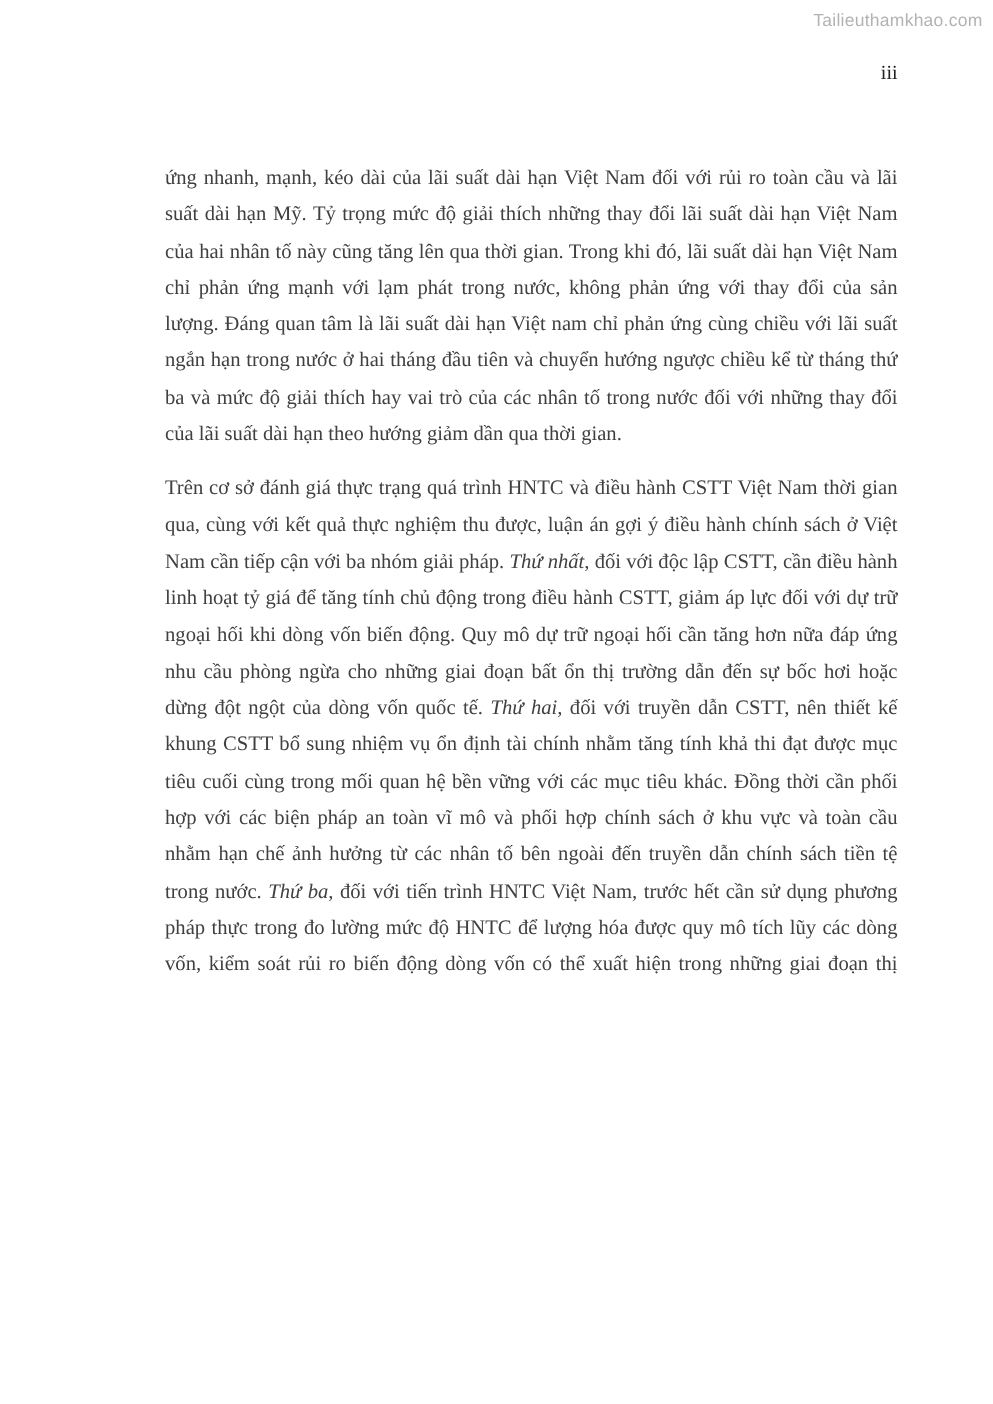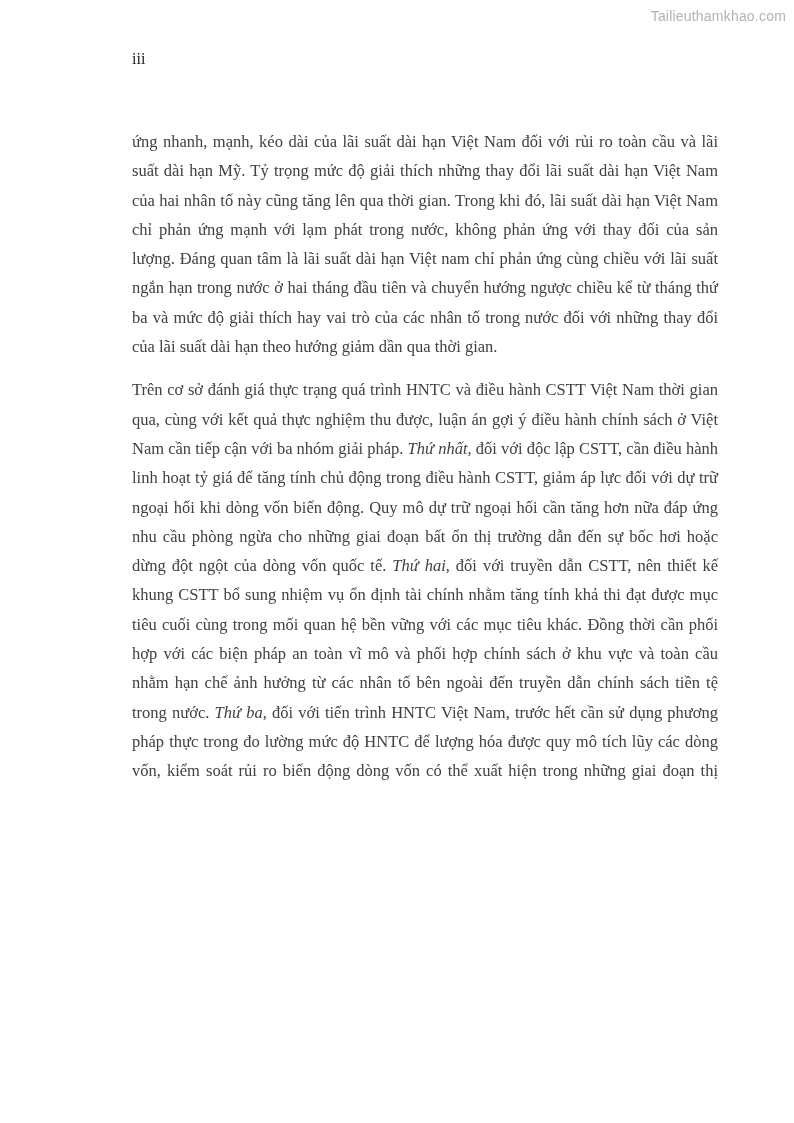--- a/index.html
+++ b/index.html
@@ -24,21 +24,21 @@
     font-family: "Liberation Sans", "DejaVu Sans", sans-serif;
     font-size: 14px;
     color: #b3b3b3;
     letter-spacing: 0.2px;
   }
   .page-number {
     position: absolute;
     top: 50px;
     left: 132px;
     width: 586px;
-    text-align: left;
+    text-align: right;
     font-size: 16px;
     color: #222222;
   }
   .body-text {
     position: absolute;
     top: 127px;
     left: 132px;
     width: 586px;
     font-size: 16.5px;
     line-height: 29.3px;

